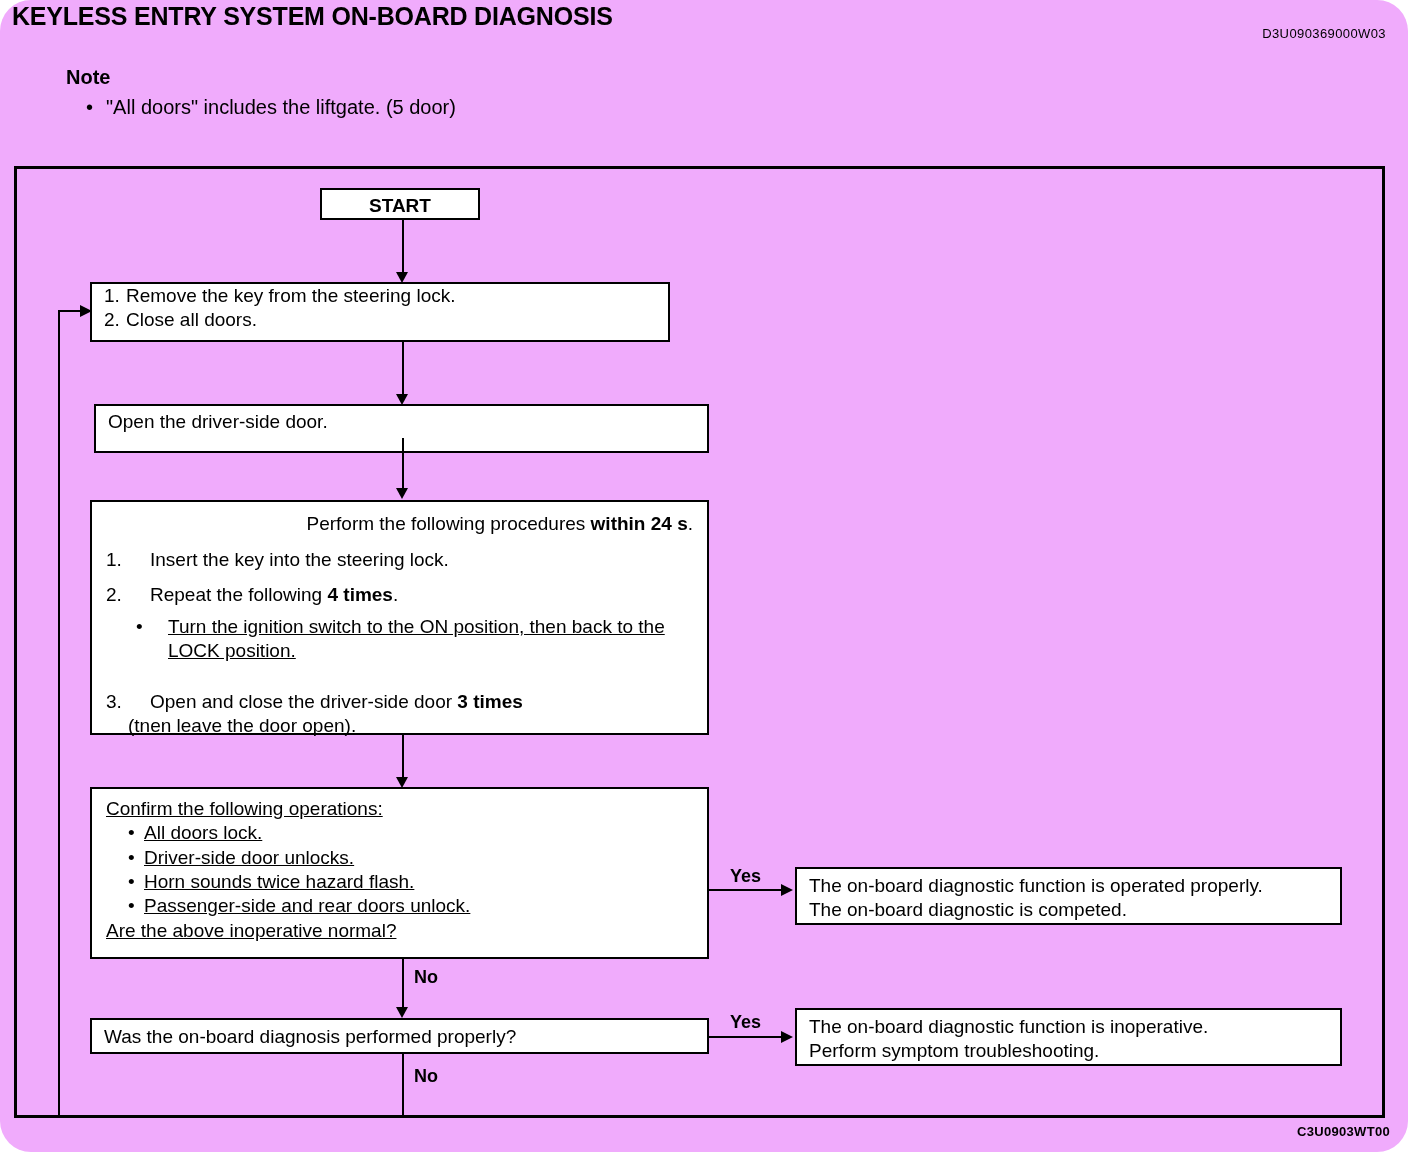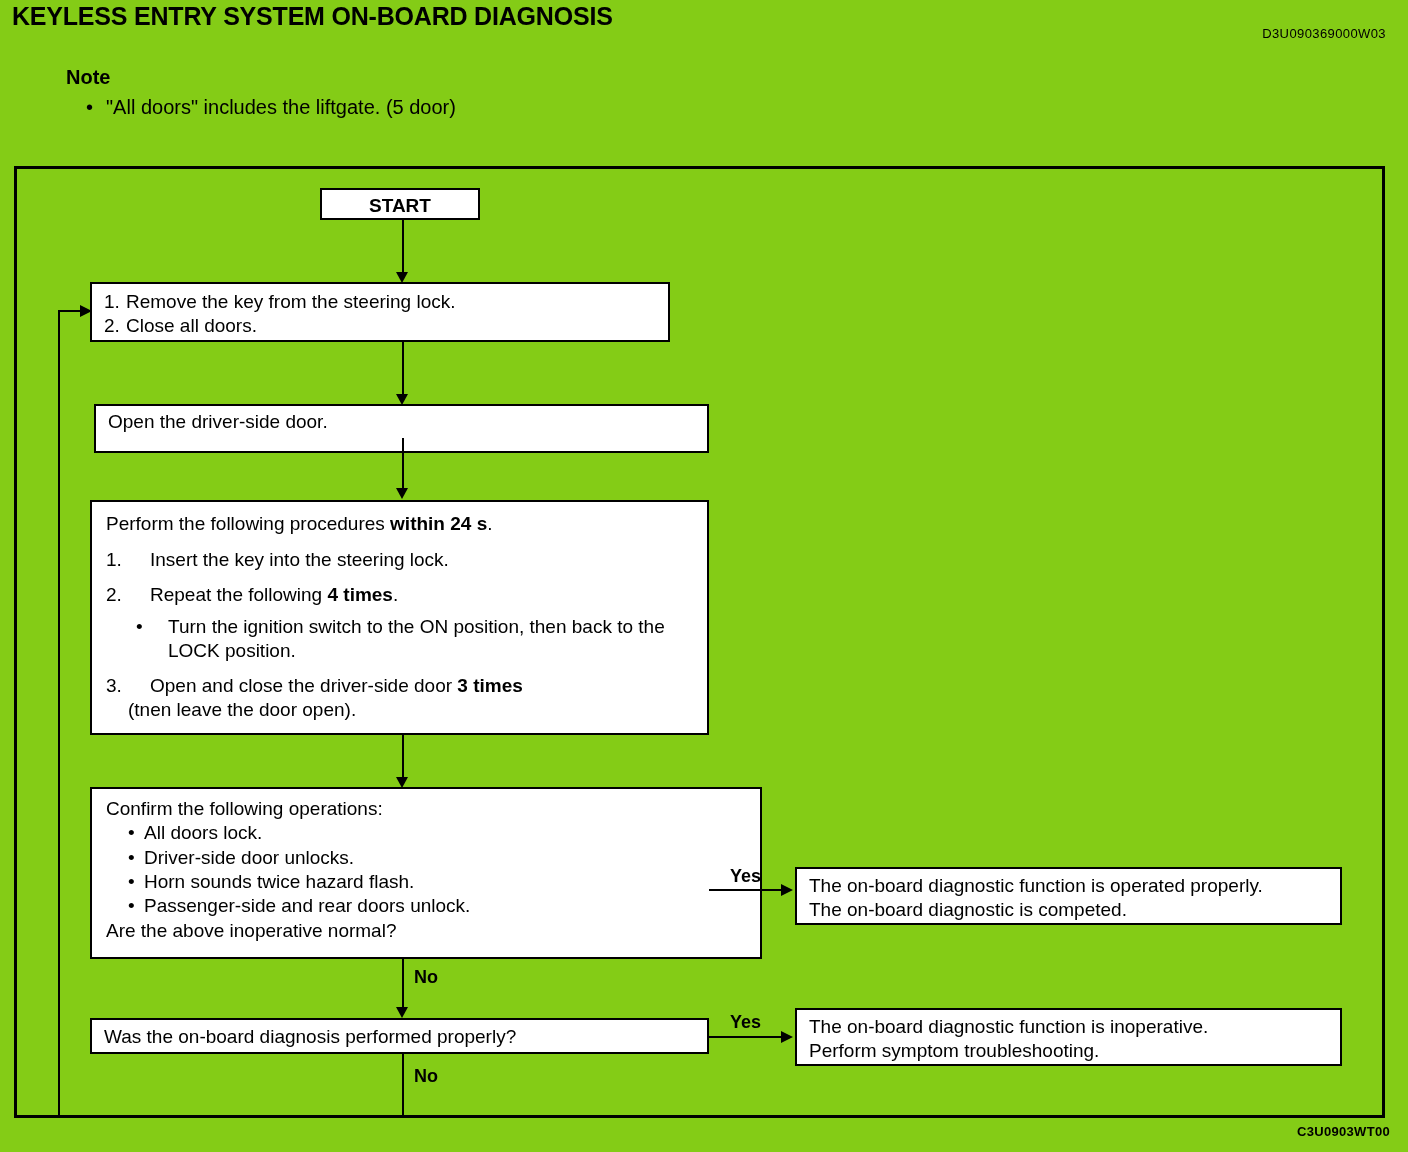--- a/index.html
+++ b/index.html
@@ -4,24 +4,25 @@
 <style>
   html, body {
     margin: 0;
     padding: 0;
     background: #ffffff;
   }
   #page {
     position: relative;
     width: 1408px;
     height: 1152px;
-    background: #84cc16;
+    background: #f0abfc;
     font-family: "Liberation Sans", sans-serif;
     color: #000000;
     overflow: hidden;
+    border-radius: 31px;
   }
 
   
   #doc-title {
     position: absolute;
     left: 12px;
     top: 2px;
     font-size: 25px;
     font-weight: bold;
     letter-spacing: -0.2px;
@@ -77,21 +78,21 @@
   
   .fbox {
     position: absolute;
     border: 2px solid #000;
     box-sizing: border-box;
     background: #fff;
     font-size: 19px;
     line-height: 1.28;
   }
   .fbox .pad {
-    padding: 6px 12px;
+    padding: 0 12px;
   }
   .center {
     text-align: center;
     font-weight: bold;
     font-size: 19px;
   }
 
   
   .vline {
     position: absolute;
@@ -175,42 +176,42 @@
   <div class="arrow-down" style="left:396px; top:394px;"></div>
 
   <div class="fbox" style="left:94px; top:404px; width:615px; height:49px;">
     <div class="pad" style="padding-top:4px;">Open the driver-side door.</div>
   </div>
   <div class="vline" style="left:402px; top:438px; height:54px;"></div>
   <div class="arrow-down" style="left:396px; top:488px;"></div>
 
   <div class="fbox" style="left:90px; top:500px; width:619px; height:235px;">
     <div class="pad" style="padding:10px 14px;">
-      <div style="margin-bottom:12px;">
+      <div style="margin-bottom:12px;text-align:right;">
         <span>Perform the following procedures </span><b>within 24 s</b><span>.</span>
       </div>
       <div class="indent1 hang" style="margin-bottom:10px;">
         <span class="num">1.</span><span>Insert the key into the steering lock.</span>
       </div>
       <div class="indent1 hang" style="margin-bottom:8px;">
         <span class="num">2.</span><span>Repeat the following </span><b>4 times</b><span>.</span>
       </div>
-      <div class="indent2 hang" style="padding-left:16px; text-indent:-16px; margin-bottom:10px; max-width:555px;">
+      <div class="indent2 hang" style="padding-left:16px; text-indent:-16px; margin-bottom:26px; max-width:555px;text-decoration:underline;">
         <span class="bul">•</span><span>Turn the ignition switch to the ON position, then back to the LOCK position.</span>
       </div>
       <div style="margin-left:22px; padding-left:22px; text-indent:-22px;">
         <span class="num">3.</span><span>Open and close the driver-side door </span><b>3 times</b><span></span>
       </div>
       <div style="margin-left:22px;">(tnen leave the door open).</div>
     </div>
   </div>
   <div class="vline" style="left:402px; top:735px; height:46px;"></div>
   <div class="arrow-down" style="left:396px; top:777px;"></div>
 
-  <div class="fbox" style="left:90px; top:787px; width:672px; height:172px;">
+  <div class="fbox" style="left:90px; top:787px; width:619px; height:172px;text-decoration:underline;">
     <div class="pad" style="padding:8px 14px;">
       <div>Confirm the following operations:</div>
       <div class="indent1"><span class="bul">•</span><span>All doors lock.</span></div>
       <div class="indent1"><span class="bul">•</span><span>Driver-side door unlocks.</span></div>
       <div class="indent1"><span class="bul">•</span><span>Horn sounds twice hazard flash.</span></div>
       <div class="indent1"><span class="bul">•</span><span>Passenger-side and rear doors unlock.</span></div>
       <div>Are the above inoperative normal?</div>
     </div>
   </div>
 

